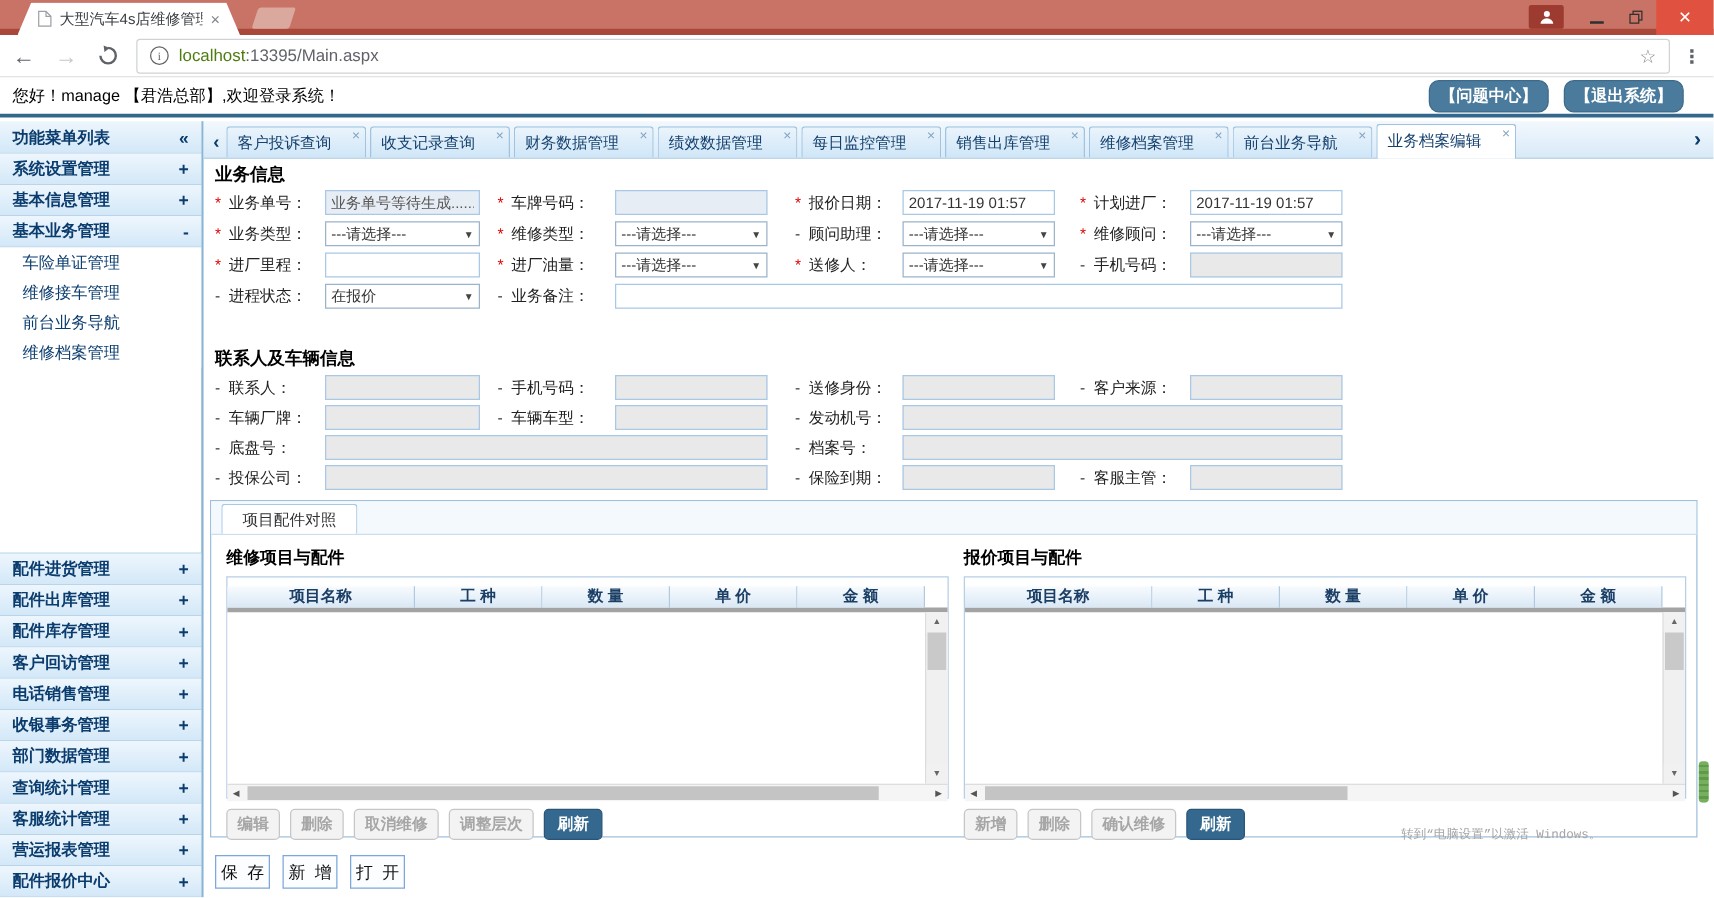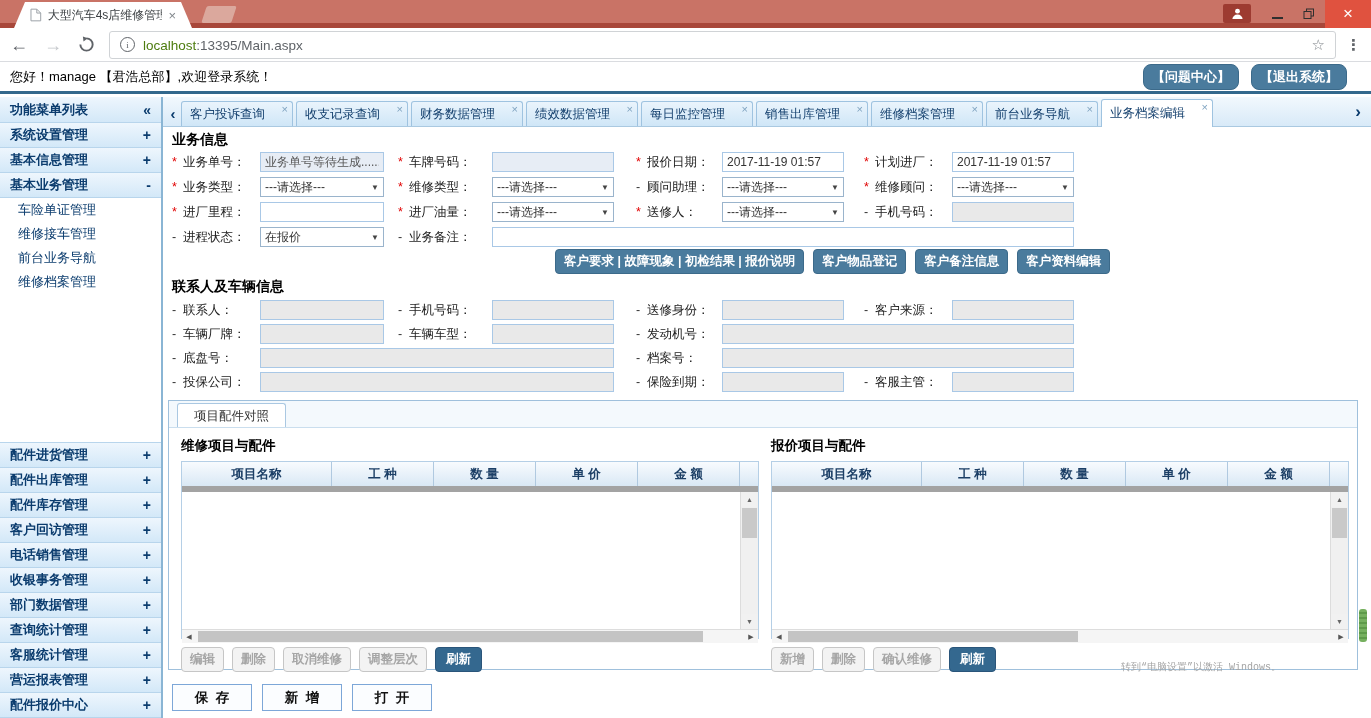--- a/index.html
+++ b/index.html
@@ -99,21 +99,21 @@
   .bluebtn{background:#4a7b9d;color:#fff;font-weight:bold;font-size:12.5px;padding:3px 8px;border-radius:4px;
            border:1px solid #3c6a8a;cursor:pointer;white-space:nowrap;}
 
   
   .panel{position:absolute;left:5px;top:303px;width:1190px;height:270px;border:1px solid #9fc0dc;background:#fff;box-sizing:border-box;}
   .panel-tabrow{height:26px;border-bottom:1px solid #cadeee;background:#f4f9fd;position:relative;}
   .panel-tab{position:absolute;left:8px;top:2px;height:24px;line-height:24px;padding:0 16px;background:#fff;
              border:1px solid #aac8e2;border-bottom:none;font-size:12.5px;color:#333;border-radius:3px 3px 0 0;box-sizing:border-box;}
   .tbltitle{position:absolute;top:36px;font-size:13.5px;font-weight:bold;color:#000;}
   .grid{position:absolute;top:60px;width:578px;height:178px;border:1px solid #b5cfe6;box-sizing:border-box;background:#fff;}
-  .ghead{display:flex;height:24px;border-bottom:6px solid #a3a3a3;}
+  .ghead{display:flex;height:24px;border-bottom:4px solid #a3a3a3;align-items:flex-end;}
   .gcell{box-sizing:border-box;border-right:1px solid #b0c9e0;background:linear-gradient(#f8fbfe,#d9e8f5);
          display:flex;align-items:center;justify-content:center;font-size:12.5px;font-weight:bold;color:#1c3f66;}
   .gc0{width:150px;} .gc{width:102px;} .gcf{width:18px;border-right:none;}
   .gbody{position:relative;height:137px;background:#fff;}
   .vscroll{position:absolute;right:0;top:0;width:17px;height:137px;background:#f0f0f0;border-left:1px solid #dcdcdc;}
   .sbtn{height:15px;background:#f1f1f1;color:#666;font-size:7px;display:flex;align-items:center;justify-content:center;}
   .sbtn.up::after{content:"\25B2";}
   .sbtn.dn::after{content:"\25BC";position:absolute;bottom:4px;}
   .vthumb{position:absolute;top:16px;left:1px;width:15px;height:30px;background:#c9c9c9;}
   .hscroll{position:relative;height:13px;background:#f5f5f5;border-top:1px solid #ddd;}
@@ -122,21 +122,21 @@
   .harrow.r{right:0;} .harrow.r::after{content:"\25B6";}
   .hthumb{position:absolute;top:1px;height:11px;background:#c4c4c4;}
   .tbtns{position:absolute;top:246px;display:flex;gap:8px;}
   .graybtn{background:#f3f3f3;border:1px solid #c6c6c6;color:#a6a6a6;font-weight:bold;font-size:12.5px;
            padding:3px 8px;border-radius:4px;white-space:nowrap;}
   .refbtn{background:#34688f;border:1px solid #2a557a;color:#fff;font-weight:bold;font-size:12.5px;
           padding:3px 10px;border-radius:4px;cursor:pointer;}
 
   
   .footerbtns{position:absolute;top:587px;left:9px;display:flex;gap:10px;}
-  .bigbtn{width:80px;height:27px;border:1px solid #7da7d8;background:#fbfdff;font-weight:bold;font-size:13.5px;
+  .bigbtn{width:44px;height:27px;border:1px solid #7da7d8;background:#fbfdff;font-weight:normal;font-size:13.5px;
           color:#111;white-space:pre;display:flex;align-items:center;justify-content:center;cursor:pointer;}
   .wm1{position:absolute;left:912px;top:531px;font-size:22px;color:#9b9b9b;}
   .wm2{position:absolute;left:958px;top:563px;font-size:10px;color:#a4a4a4;font-family:Liberation Mono, monospace;}
   .greenthumb{position:absolute;left:1196px;top:512px;width:8px;height:33px;border-radius:3px;
               background:repeating-linear-gradient(#76b05f 0 3px,#5e9a4a 3px 5px);}
 </style>
 </head>
 <body>
 
 <div class="screen">
@@ -393,26 +393,20 @@
         </div>
       <div class="sel c1i br4">
           <span>在报价</span>
         </div>
       <div class="flabel c2l br4">
           <span class="req" style="color:#333">-</span>
           <span>业务备注：</span>
         </div>
       <input class="inp notei br4 white" style="">
 
-      <div class="actionrow">
-        <button class="bluebtn">客户要求 | 故障现象 | 初检结果 | 报价说明</button>
-        <button class="bluebtn">客户物品登记</button>
-        <button class="bluebtn">客户备注信息</button>
-        <button class="bluebtn">客户资料编辑</button>
-      </div>
 
       <div class="sectitle" style="left:9px;top:181px">联系人及车辆信息</div>
 
       <div class="flabel c1l cr1">
           <span class="req" style="color:#333">-</span>
           <span>联系人：</span>
         </div>
       <input class="inp c1i cr1 rogray" style="">
       <div class="flabel c2l cr1">
           <span class="req" style="color:#333">-</span>

